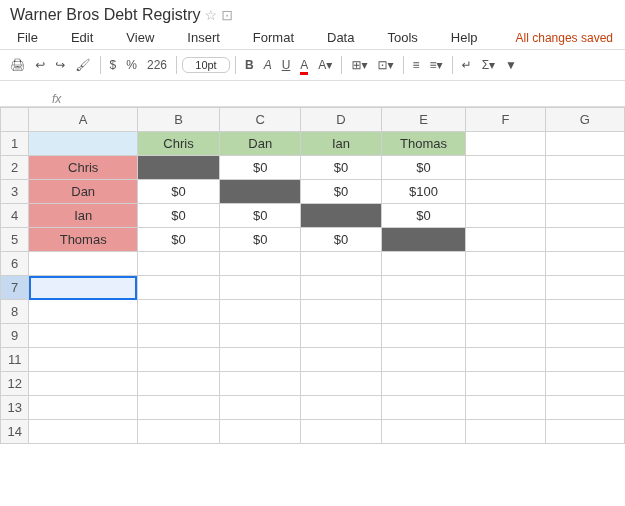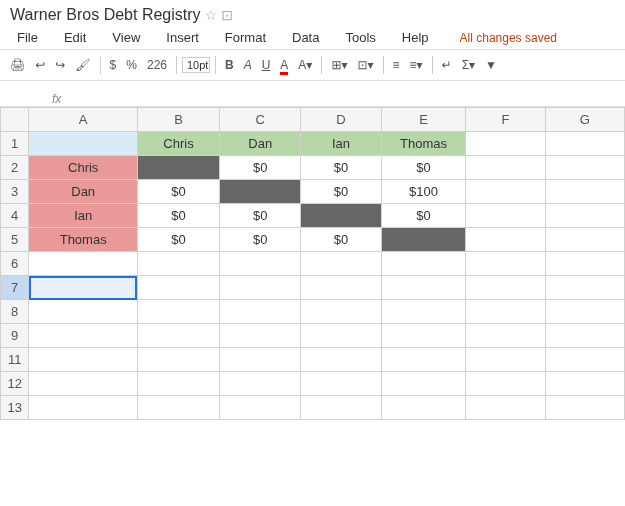--- a/index.html
+++ b/index.html
@@ -14,21 +14,21 @@
     }
     .title-text { font-size: 16px; color: #333; }
     .title-star { color: #aaa; font-size: 14px; cursor: pointer; }
     .title-folder { color: #aaa; font-size: 14px; }
 
     
     .menu-bar {
       display: flex;
       align-items: center;
       padding: 2px 10px;
-      gap: 12px;
+      gap: 19px;
       font-size: 13px;
       color: #333;
     }
     .menu-item { padding: 2px 7px; cursor: pointer; border-radius: 3px; }
     .changes-saved { margin-left: 12px; color: #c2410c; font-size: 12px; }
 
     
     .toolbar {
       display: flex;
       align-items: center;
@@ -43,24 +43,24 @@
       cursor: pointer;
       border-radius: 2px;
       font-size: 12px;
       color: #555;
       border: none;
       background: none;
     }
     .toolbar-sep { width: 1px; height: 18px; background: #ccc; margin: 0 3px; }
     .font-size-box {
       border: 1px solid #ccc;
-      border-radius: 0;
+      border-radius: 6px;
       padding: 1px 4px;
       font-size: 11px;
-      width: 28px;
+      width: 48px;
       text-align: center;
     }
 
     
     .formula-bar {
       display: flex;
       align-items: flex-end;
       border-bottom: 1px solid #ddd;
       height: 26px;
       padding: 0 6px;
@@ -382,15 +382,25 @@
       <tr>
         <td class="row-header">13</td>
         <td class="data-cell"></td>
           <td class="data-cell"></td>
           <td class="data-cell"></td>
           <td class="data-cell"></td>
           <td class="data-cell"></td>
           <td class="data-cell"></td>
           <td class="data-cell"></td>
       </tr>
+      <tr>
+        <td class="row-header">14</td>
+        <td class="data-cell"></td>
+          <td class="data-cell"></td>
+          <td class="data-cell"></td>
+          <td class="data-cell"></td>
+          <td class="data-cell"></td>
+          <td class="data-cell"></td>
+          <td class="data-cell"></td>
+      </tr>
     </tbody>
   </table>
 </div>
 
 </body></html>

